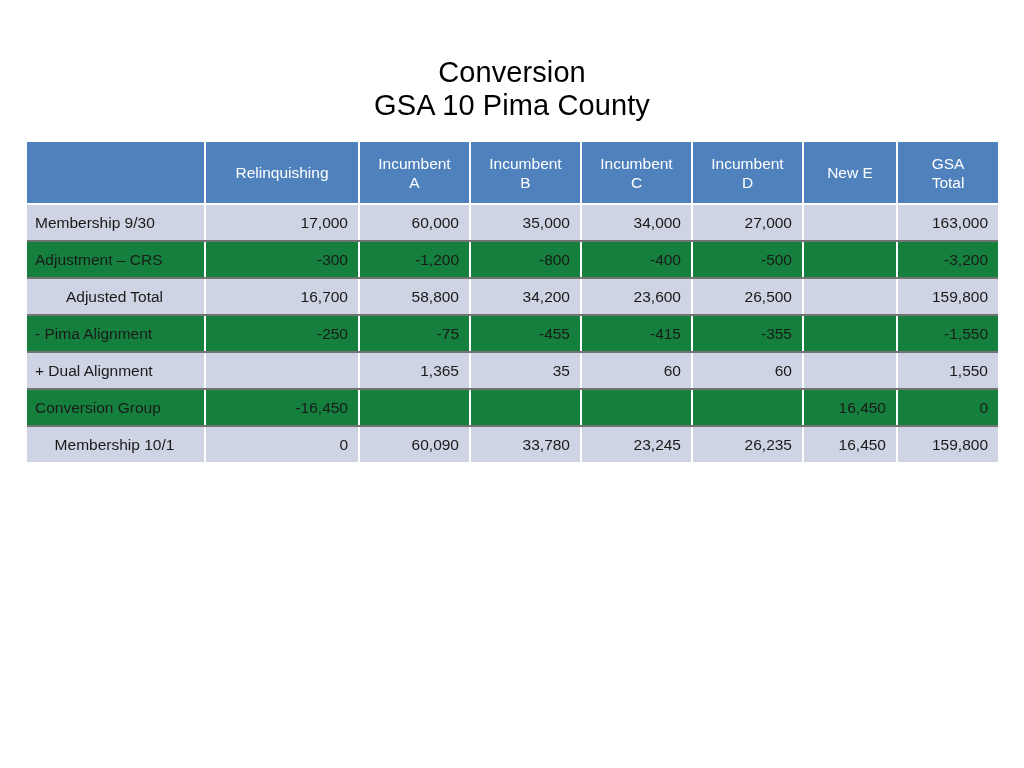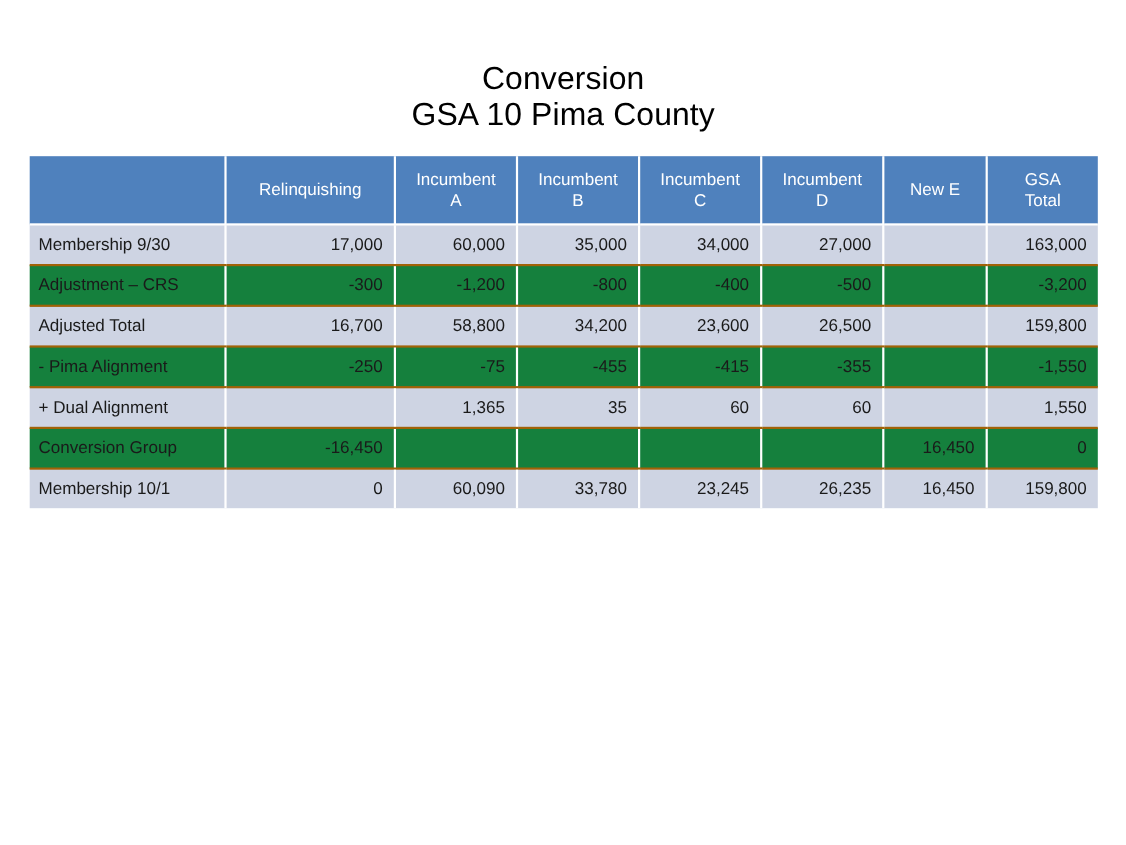--- a/index.html
+++ b/index.html
@@ -67,32 +67,32 @@
     border-bottom: 2px solid #ffffff;
   }
   thead th:last-child { border-right: none; }
   thead th.blank-head { border-right: 2px solid #ffffff; }
 
   tbody td {
     height: 35px;
     padding: 0 8px;
     vertical-align: middle;
     border-right: 2px solid #ffffff;
-    border-bottom: 2px solid #a16207;
+    border-bottom: 2px solid #737373;
     white-space: nowrap;
     font-size: 15.5px;
   }
   tbody td:last-child { border-right: none; }
   tbody tr:last-child td { border-bottom: none; }
 
   tbody tr.band-dark td { background: #ced4e3; }
   tbody tr.band-light td { background: #15803d; }
 
   td.lbl { text-align: left; }
-  td.lbl.right { text-align: left; padding-right: 10px; }
+  td.lbl.right { text-align: center; padding-right: 10px; }
   td.num { text-align: right; padding-right: 10px; }
   td.empty { }
 </style>
 </head>
 <body>
 
 <div class="slide">
 
   <div class="title-block">
     <span class="title-line">Conversion</span>

